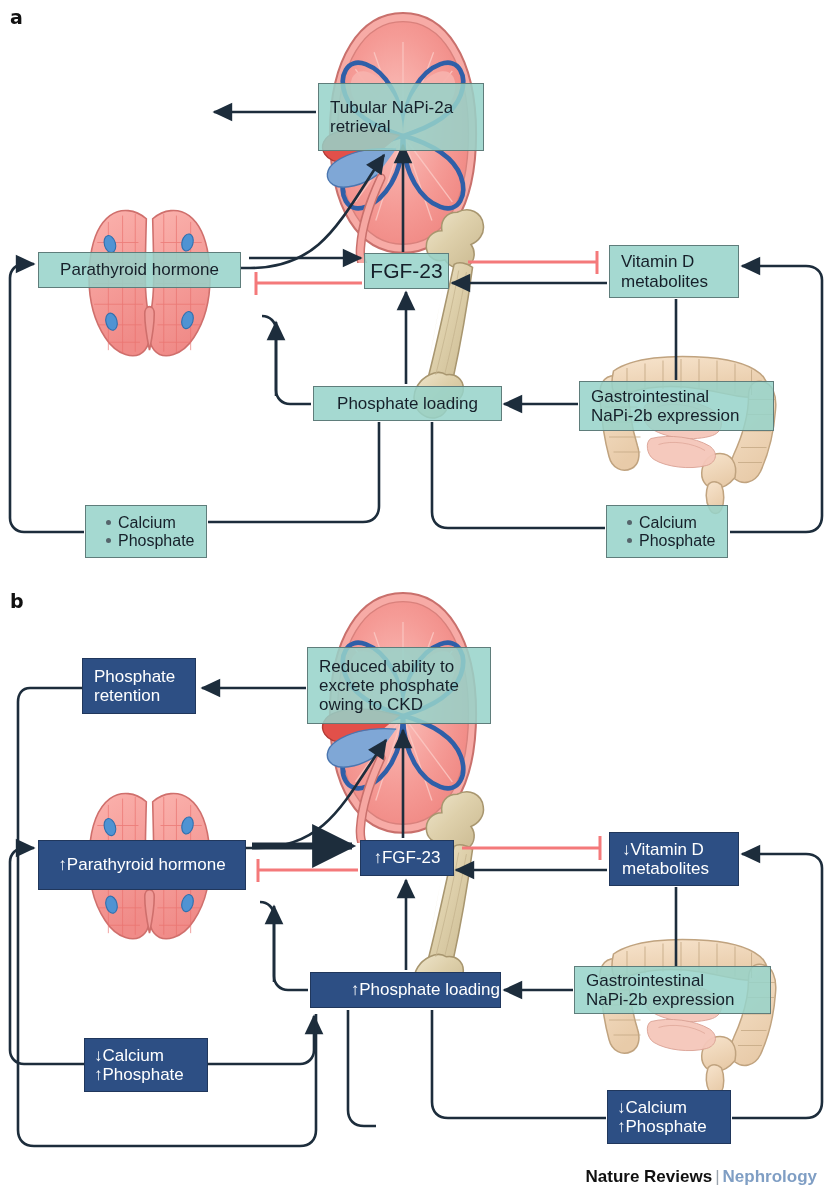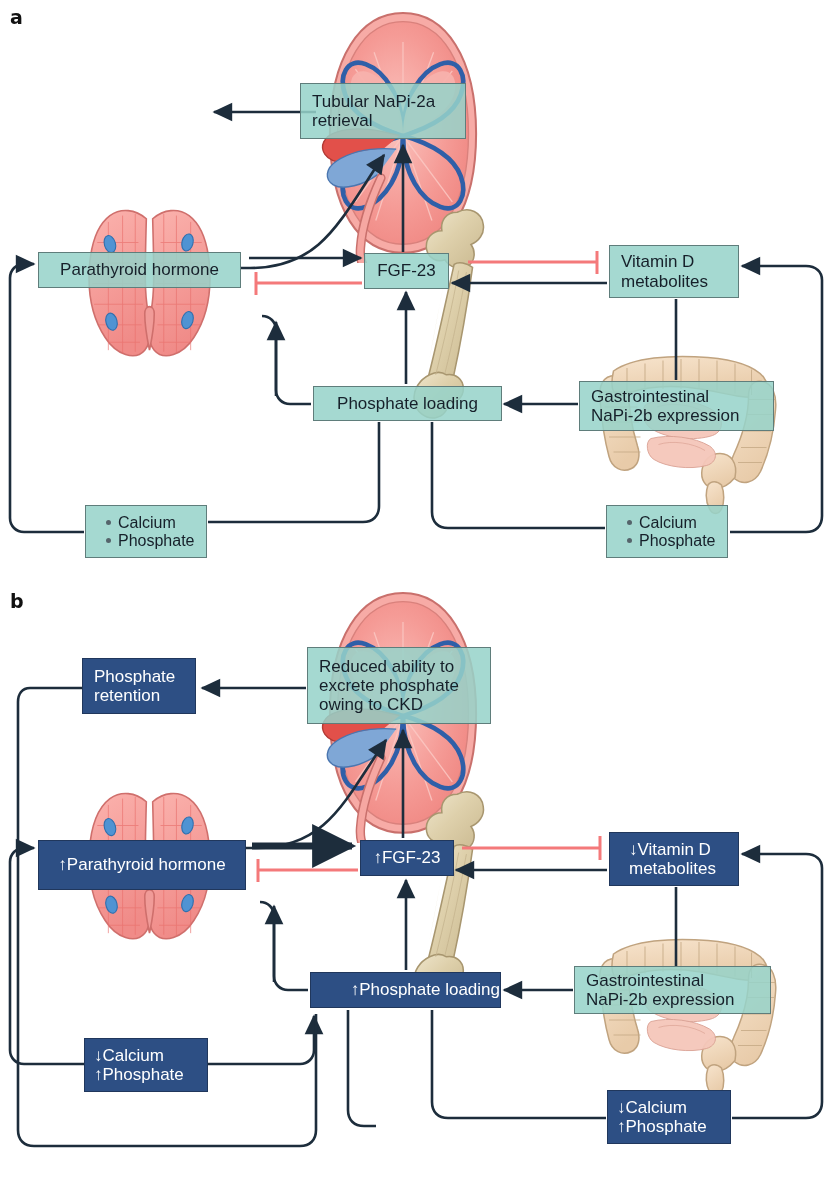--- a/index.html
+++ b/index.html
@@ -338,30 +338,30 @@
       <line x1="258" y1="859" x2="258" y2="882"></line>
       <line x1="600" y1="848" x2="462" y2="848"></line>
       <line x1="600" y1="836" x2="600" y2="860"></line>
     </g>
   </svg>
 
   <div class="panel-letter" style="left:10px;top:6px;">a</div>
   <div class="panel-letter" style="left:10px;top:590px;">b</div>
 
 
-  <div class="box teal lft" style="left:300px;top:83px;width:166px;height:56px;font-size:17px;flex-direction:column;align-items:flex-start;justify-content:center;">
+  <div class="box teal lft" style="left:318px;top:83px;width:166px;height:68px;font-size:17px;flex-direction:column;align-items:flex-start;justify-content:center;">
     <span class="ln">Tubular NaPi-2a</span>
     <span class="ln">retrieval</span>
   </div>
 
   <div class="box teal" style="left:38px;top:252px;width:203px;height:36px;font-size:17px;">
     <span class="ln">Parathyroid hormone</span>
   </div>
 
-  <div class="box teal" style="left:364px;top:253px;width:85px;height:36px;font-size:17px;">
+  <div class="box teal" style="left:364px;top:253px;width:85px;height:36px;font-size:21px;">
     <span class="ln">FGF-23</span>
   </div>
 
   <div class="box teal lft" style="left:609px;top:245px;width:130px;height:53px;font-size:17px;flex-direction:column;align-items:flex-start;justify-content:center;">
     <span class="ln">Vitamin D</span>
     <span class="ln">metabolites</span>
   </div>
 
   <div class="box teal" style="left:313px;top:386px;width:189px;height:35px;font-size:17px;">
     <span class="ln">Phosphate loading</span>
@@ -406,21 +406,21 @@
   </div>
 
   <div class="box navy" style="left:38px;top:840px;width:208px;height:50px;font-size:17px;">
     <span class="ln">↑Parathyroid hormone</span>
   </div>
 
   <div class="box navy" style="left:360px;top:840px;width:94px;height:36px;font-size:17px;">
     <span class="ln">↑FGF-23</span>
   </div>
 
-  <div class="box navy lft" style="left:609px;top:832px;width:130px;height:54px;font-size:17px;flex-direction:column;align-items:flex-start;justify-content:center;padding-left:19px;">
+  <div class="box navy lft" style="left:609px;top:832px;width:130px;height:54px;font-size:17px;flex-direction:column;align-items:flex-start;justify-content:center;padding-left:12px;">
     <span class="ln">↓Vitamin D</span>
     <span class="ln">metabolites</span>
   </div>
 
   <div class="box navy" style="left:310px;top:972px;width:191px;height:36px;font-size:17px;justify-content:flex-end;">
     <span class="ln">↑Phosphate loading</span>
   </div>
 
   <div class="box teal lft" style="left:574px;top:966px;width:197px;height:48px;font-size:17px;flex-direction:column;align-items:flex-start;justify-content:center;">
     <span class="ln">Gastrointestinal</span>
@@ -430,14 +430,17 @@
   <div class="box navy arrowbox" style="left:84px;top:1038px;width:124px;height:54px;font-size:17px;">
     <span class="ln">↓Calcium</span>
     <span class="ln">↑Phosphate</span>
   </div>
 
   <div class="box navy arrowbox" style="left:607px;top:1090px;width:124px;height:54px;font-size:17px;">
     <span class="ln">↓Calcium</span>
     <span class="ln">↑Phosphate</span>
   </div>
 
+  <div class="footer">
+    <span class="nr">Nature Reviews</span><span class="sep">|</span><span class="np">Nephrology</span>
+  </div>
 
 </div>
 
 </body></html>

